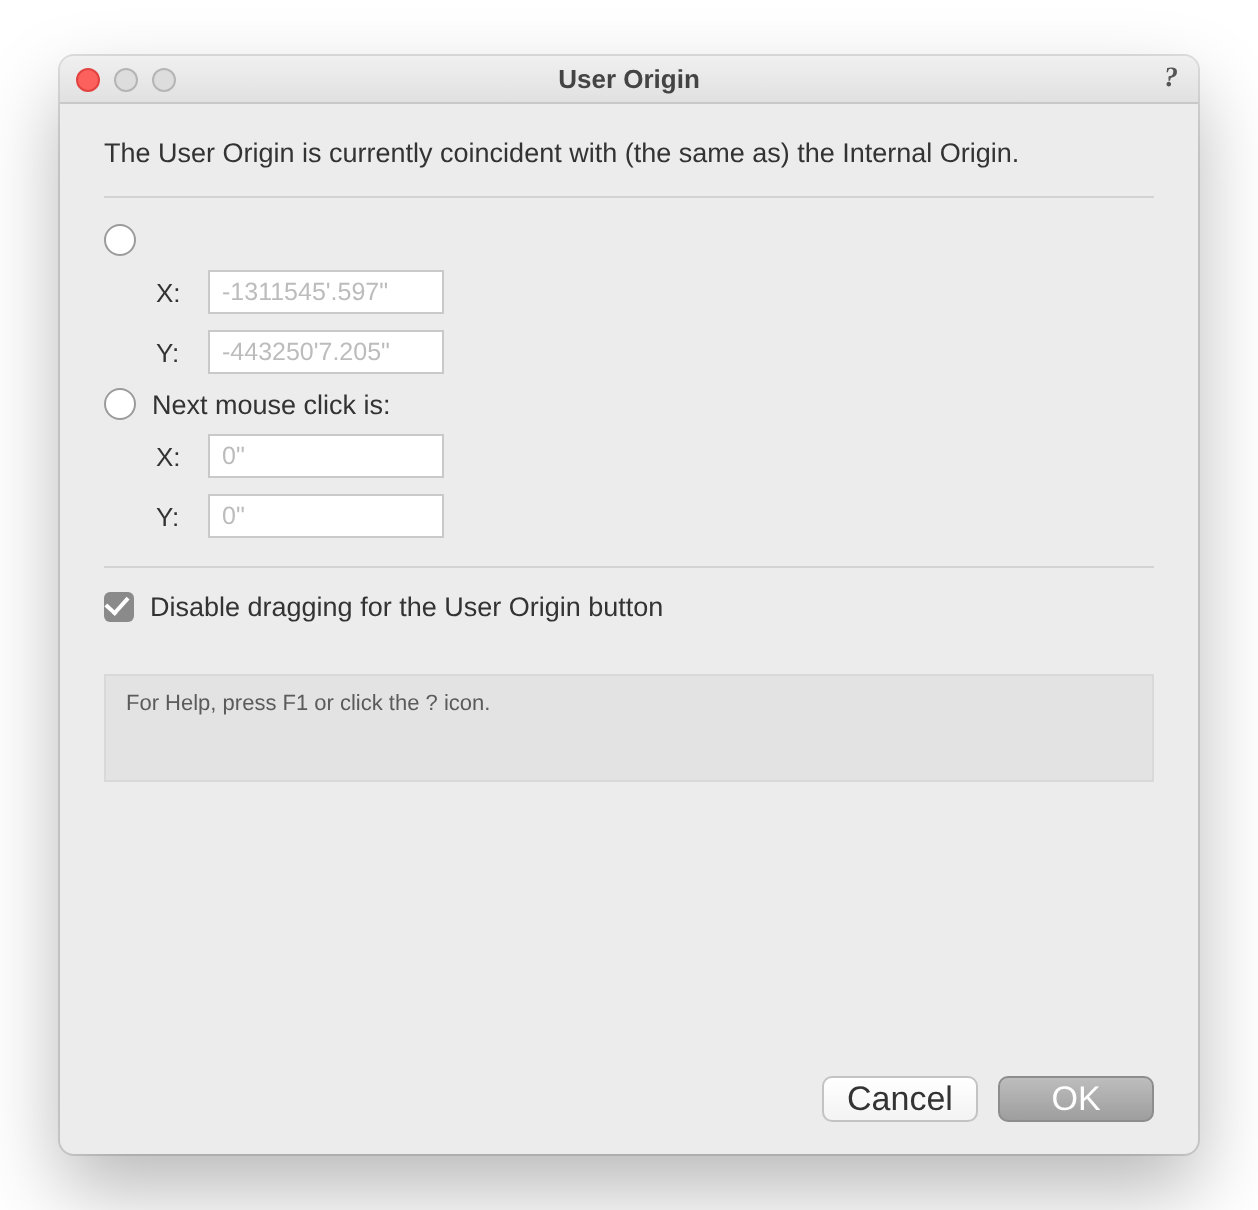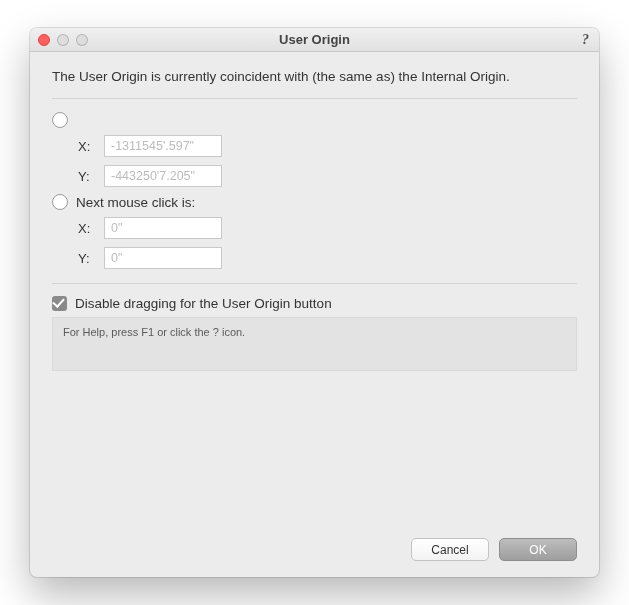--- a/index.html
+++ b/index.html
@@ -47,27 +47,27 @@
     border:1px solid #c9c9c9; background:#fff; color:#333;
   }
   .tin.disabled { color:#b7b7b7; background:#fff; }
   .tin.disabled::placeholder { color:#bcbcbc; }
 
   .chkrow { display:flex; align-items:center; gap:8px; }
   .chk { appearance:none; width:15px; height:15px; border-radius:3px; background:#8a8a8a; border:none; margin:0; position:relative; flex:none; }
   .chk:checked::after { content:""; position:absolute; left:3px; top:0px; width:5px; height:9px; border:solid #fff; border-width:0 2px 2px 0; transform:rotate(42deg); }
 
   .helpbox {
-    margin-top:6px; background:#e3e3e3; border:1px solid #d9d9d9;
+    margin-top:26px; background:#e3e3e3; border:1px solid #d9d9d9;
     padding:8px 10px; font-size:11px; color:#5b5b5b; height:54px;
   }
 
   .footer { margin-top:auto; padding:14px 22px 16px 22px; display:flex; justify-content:flex-end; gap:10px; }
   .btn {
-    height:23px; width:78px; font-size:12px; border-radius:5px;
+    height:23px; width:78px; font-size:17px; border-radius:5px;
     border:1px solid #c3c3c3; background:linear-gradient(#ffffff,#f3f3f3);
     color:#333; cursor:default;
   }
   .btn.primary { background:linear-gradient(#bdbdbd,#9e9e9e); border-color:#8d8d8d; color:#fff; }
 </style>
 </head>
 <body>
 
 <div class="stage">
   <div class="window">

